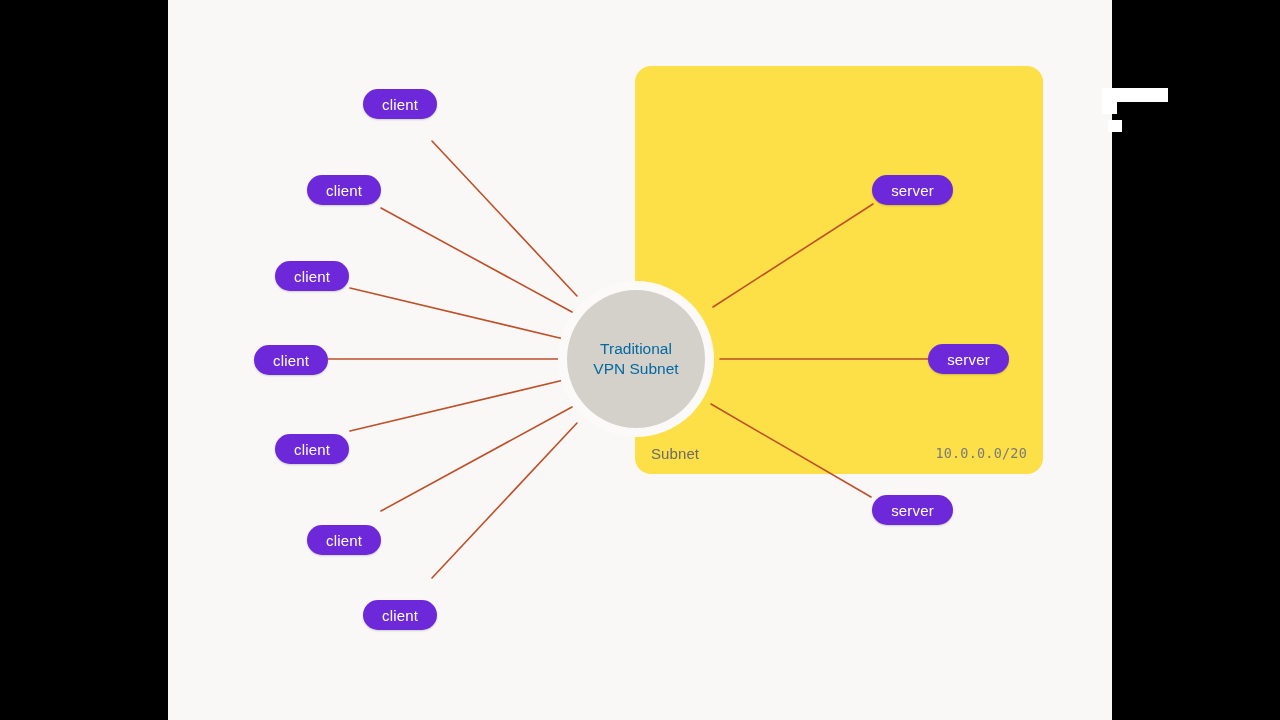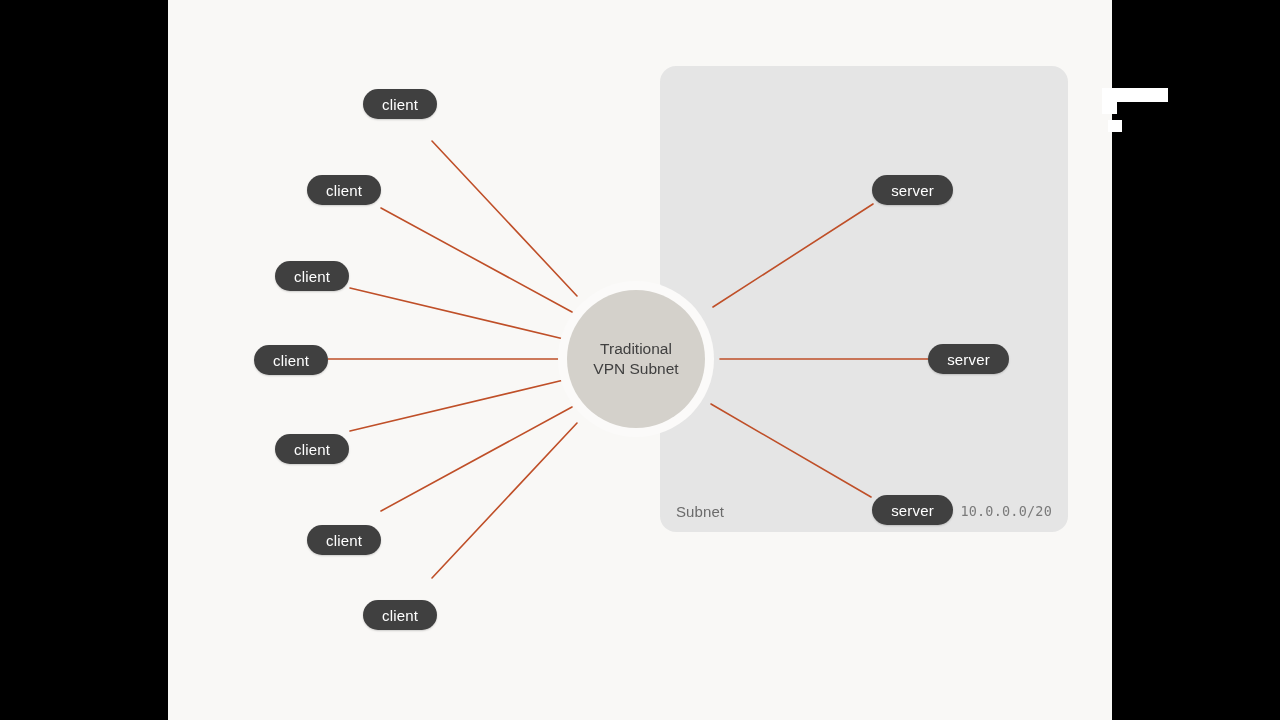--- a/index.html
+++ b/index.html
@@ -19,25 +19,25 @@
     background: #f9f8f6;
     overflow: visible;
   }
 
   
   .artifact { position: absolute; background: #ffffff; }
 
   
   #subnet-box {
     position: absolute;
-    left: 492px;   
+    left: 467px;   
     top: 66px;
     width: 408px;  
-    height: 466px; 
-    background: #e5e5e5;
+    height: 408px; 
+    background: #fde047;
     border-radius: 16px;
   }
   #subnet-label {
     position: absolute;
     left: 16px; bottom: 12px;
     font-size: 15px;
     color: #6b6b6b;
     letter-spacing: .1px;
   }
   #subnet-cidr {
@@ -63,29 +63,29 @@
   #gateway {
     position: absolute;
     left: 399px; top: 290px;
     width: 138px; height: 138px;
     border-radius: 50%;
     background: #d4d1cb;
     display: flex; align-items: center; justify-content: center;
     text-align: center;
     line-height: 1.32;
     font-size: 15.5px;
-    color: #404040;
+    color: #0369a1;
   }
 
   
   .pill {
     position: absolute;
     height: 30px;
     border-radius: 15px;
-    background: #404040;
+    background: #6d28d9;
     color: #ffffff;
     display: flex; align-items: center; justify-content: center;
     font-size: 15px;
     letter-spacing: .15px;
     box-shadow: 0 1px 2px rgba(0,0,0,.18);
     white-space: nowrap;
   }
   .pill.client { width: 74px; }
   .pill.server { width: 81px; }
 </style>

